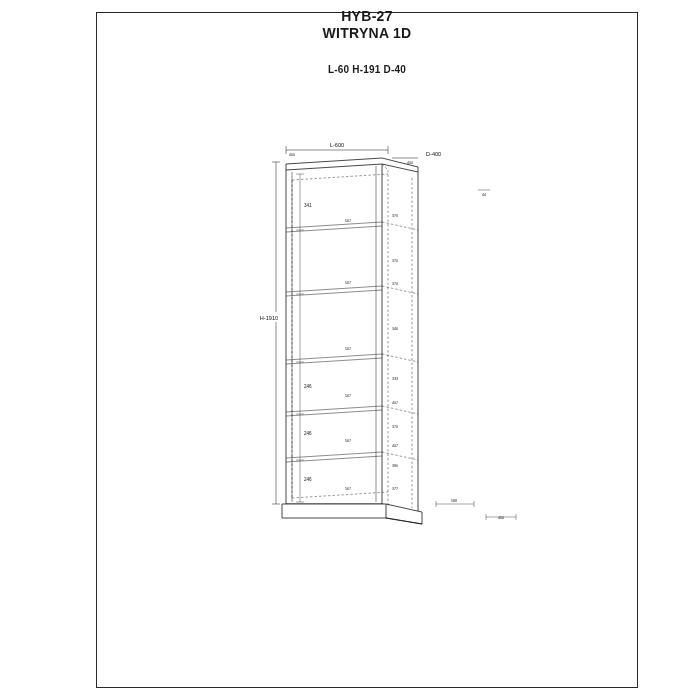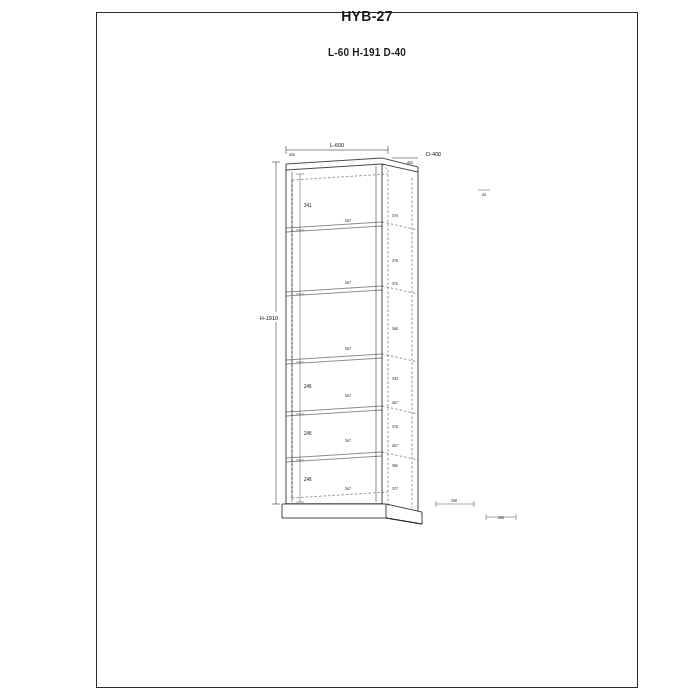--- a/index.html
+++ b/index.html
@@ -80,20 +80,21 @@
 </style>
 </head>
 <body>
 
 <div id="sheet">
 
   <div class="frame"></div>
 
   <div class="title-block" style="left:96px;">
     <div class="title-main">HYB-27</div>
+    <div class="title-sub">WITRYNA 1D</div>
     <div class="title-dims">L-60 H-191 D-40</div>
   </div>
 
   <div class="drawing">
     <svg class="cad" viewBox="0 0 542 676">
 
       <g>
         <line x1="190" y1="138" x2="292" y2="138" stroke="#1a1a1a" stroke-width="0.5"></line>
         <line x1="190" y1="134" x2="190" y2="142" stroke="#1a1a1a" stroke-width="0.5"></line>
         <line x1="292" y1="134" x2="292" y2="142" stroke="#1a1a1a" stroke-width="0.5"></line>

